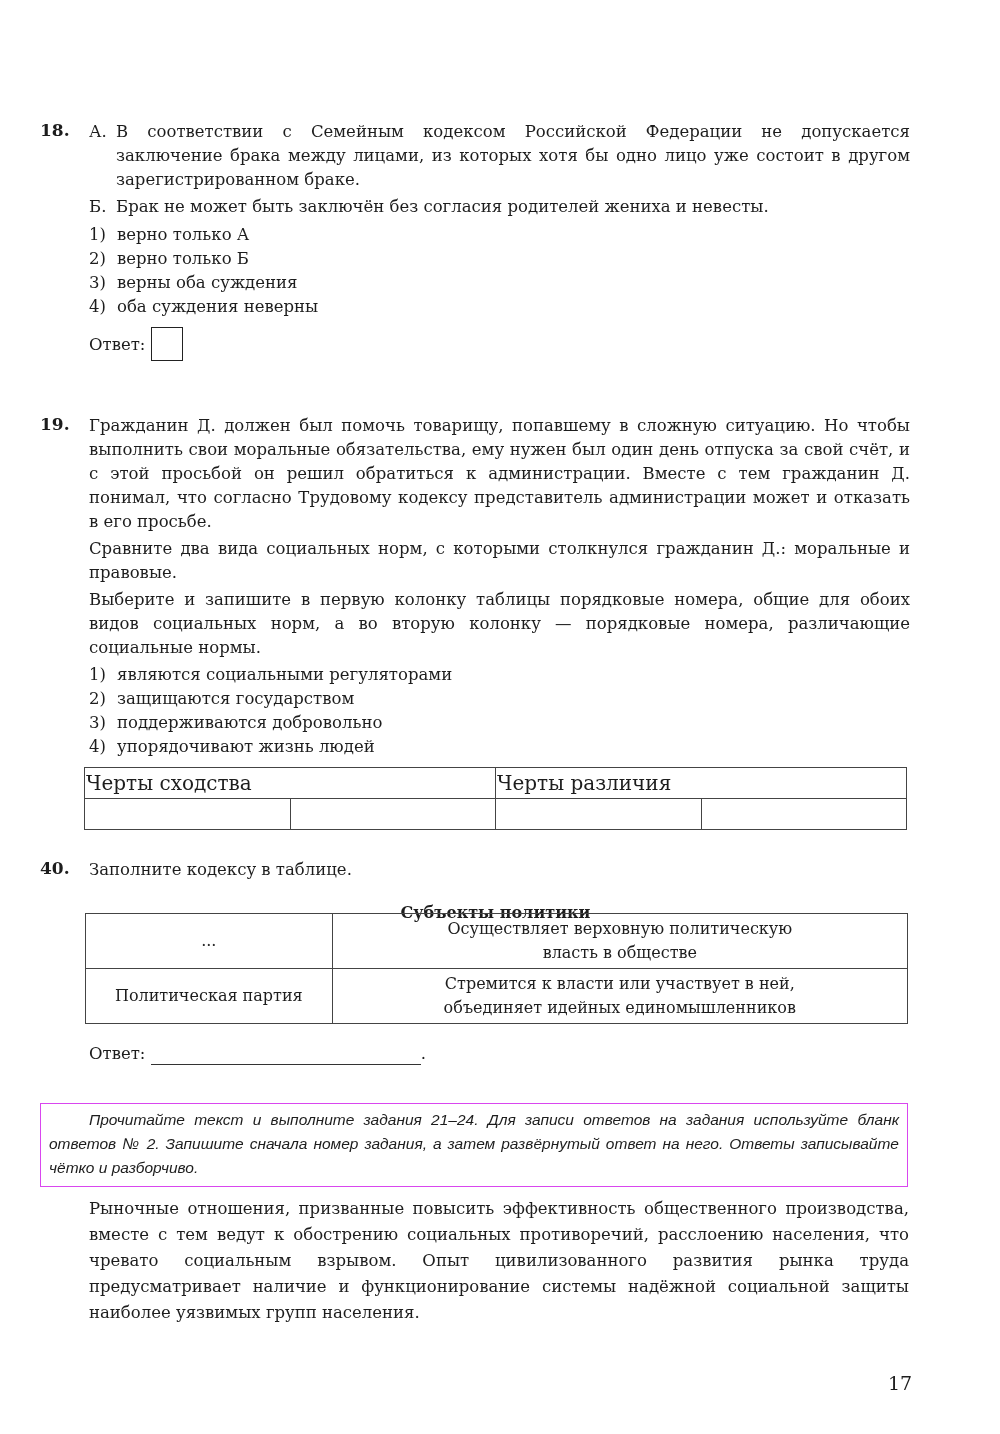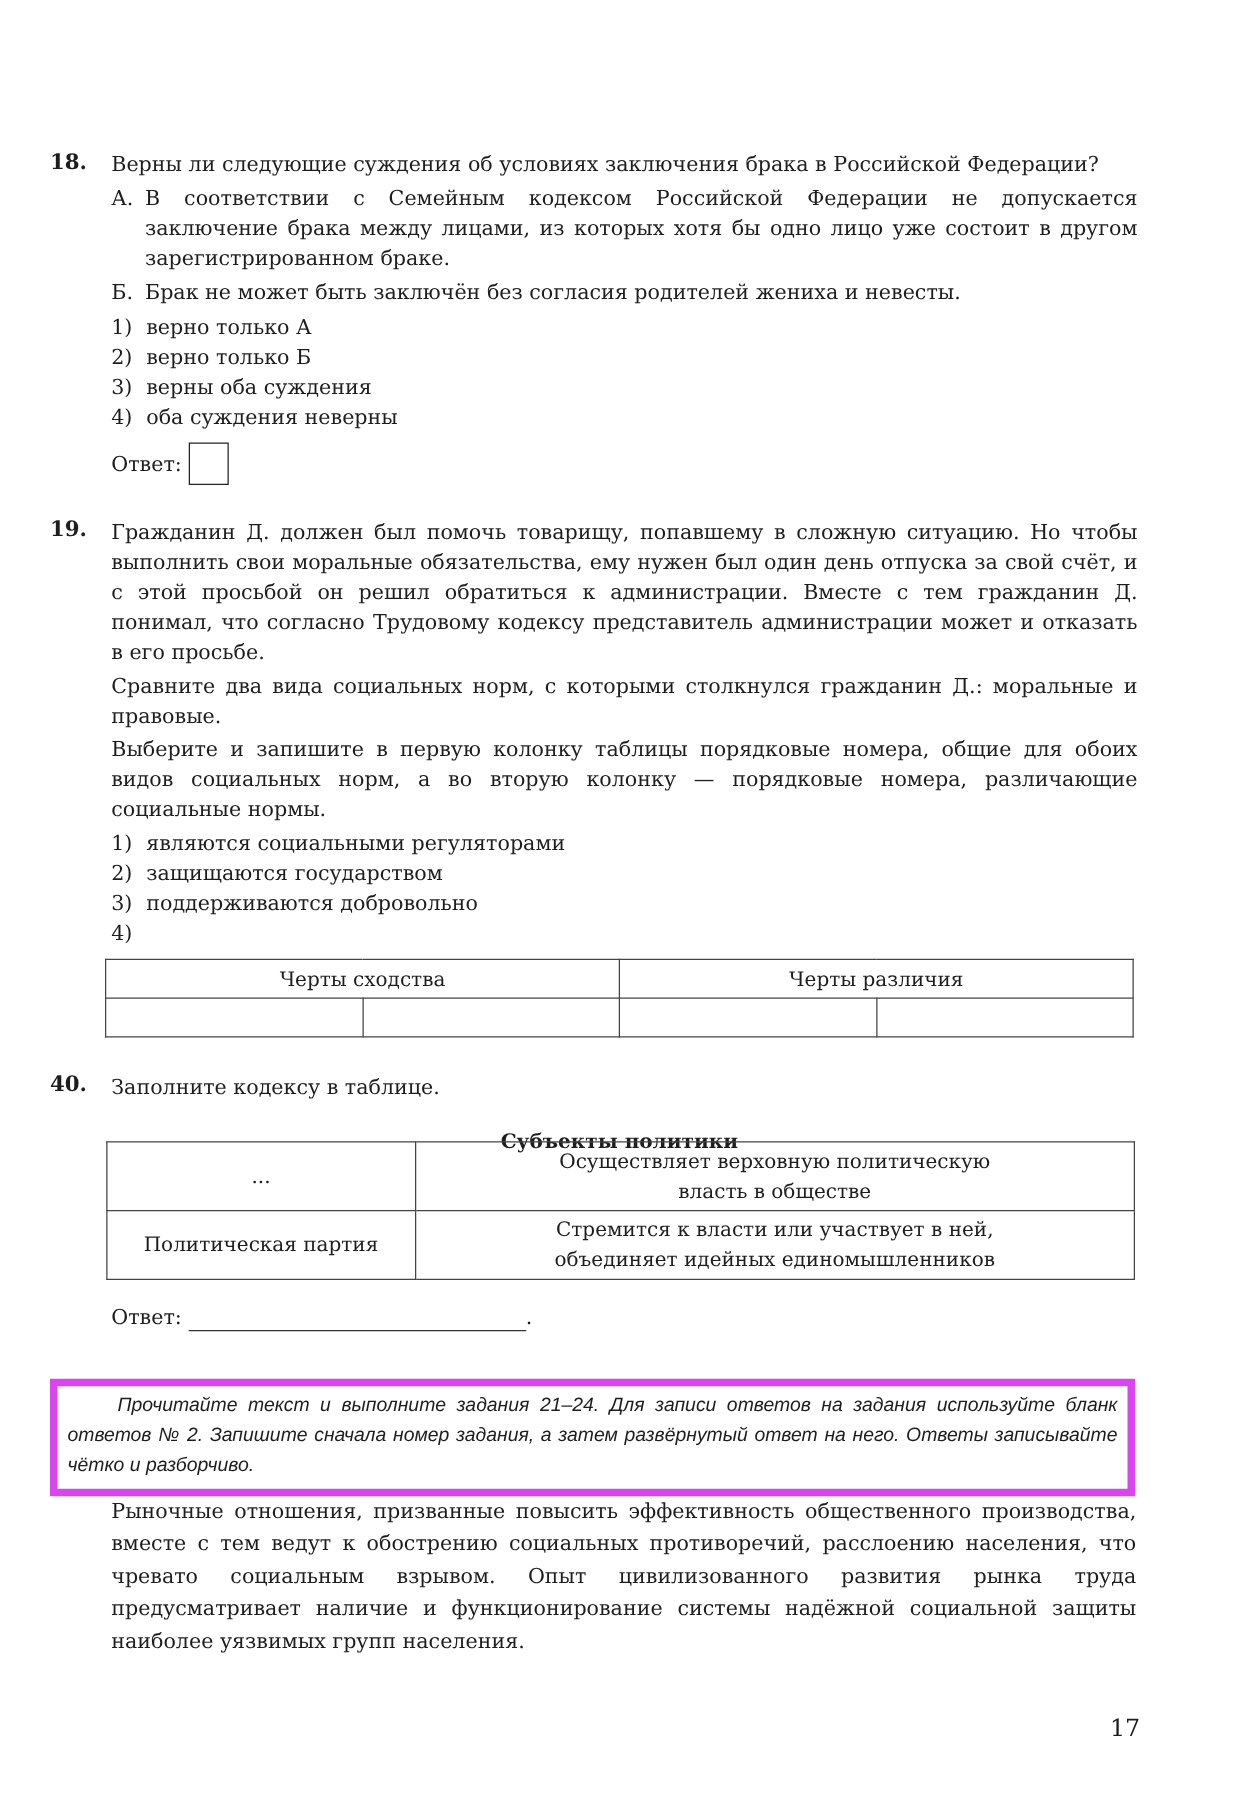--- a/index.html
+++ b/index.html
@@ -14,45 +14,44 @@
   .para { line-height: 24px; margin-bottom: 3px; text-align: justify; }
   .stmt { display: flex; line-height: 24px; margin-bottom: 3px; text-align: justify; }
   .stmt .lbl { width: 27px; flex: none; }
   .opt { display: flex; line-height: 24px; }
   .opt .n { width: 28px; flex: none; }
   .answer-row { display: flex; align-items: center; margin-top: 8px; }
   .answer-box { width: 32px; height: 34px; border: 1.5px solid #222; margin-left: 6px; box-sizing: border-box; }
   table { border-collapse: collapse; }
   td { border: 1px solid #444; }
   .t19 { position: absolute; left: 84px; top: 767px; width: 823px; }
-  .t19 td { height: 28px; text-align: center; font-size: 16px; }
+  .t19 td { height: 28px; text-align: left; font-size: 20px; }
   .t20-title { position: absolute; left: 84px; top: 883px; width: 823px; text-align: center; font-weight: bold; font-size: 16px; margin-top: 20px; }
   .t20 { position: absolute; left: 85px; top: 913px; width: 823px; }
   .t20 td { text-align: center; font-size: 16px; line-height: 24px; padding: 3px 6px; }
   .answer-line { display: inline-block; width: 270px; border-bottom: 1px solid #333; height: 18px; vertical-align: bottom; }
   .instruction {
     position: absolute; left: 40px; top: 1103px; width: 868px; box-sizing: border-box;
-    border: 6px solid #d946ef; padding: 4px 8px 6px 8px;
+    border: 1px solid #d946ef; padding: 4px 8px 6px 8px;
     font-family: "Liberation Sans", "DejaVu Sans", sans-serif; font-style: italic;
     font-size: 15.5px; line-height: 24px; text-align: justify; text-indent: 40px;
   }
   .passage {
     position: absolute; left: 89px; top: 1196px; width: 820px;
     line-height: 26px; text-align: justify; text-indent: 0;
   }
   .passage p { margin: 0; text-indent: 0; }
   .page-num { position: absolute; left: 888px; top: 1372px; font-size: 19px; }
 </style>
 </head>
 <body>
 
 <div class="task" style="top:120px;">
   <span class="num">18.</span>
   <div class="body">
-    <div class="para">Верны ли следующие суждения об условиях заключения брака в Российской Федерации?</div>
     <div class="stmt">
       <span class="lbl">А.</span>
       <span>В соответствии с Семейным кодексом Российской Федерации не допускается заключение брака между лицами, из которых хотя бы одно лицо уже состоит в другом зарегистрированном браке.</span>
     </div>
     <div class="stmt">
       <span class="lbl">Б.</span>
       <span>Брак не может быть заключён без согласия родителей жениха и невесты.</span>
     </div>
     <div style="margin-top:4px;">
       <div class="opt">
@@ -93,20 +92,21 @@
       <div class="opt">
           <span class="n">2)</span>
           <span>защищаются государством</span>
         </div>
       <div class="opt">
           <span class="n">3)</span>
           <span>поддерживаются добровольно</span>
         </div>
       <div class="opt">
           <span class="n">4)</span>
+          <span>упорядочивают жизнь людей</span>
         </div>
     </div>
   </div>
 </div>
 
 <table class="t19">
   <tbody>
       <tr>
     <td colspan="2">Черты сходства</td>
     <td colspan="2">Черты различия</td>

